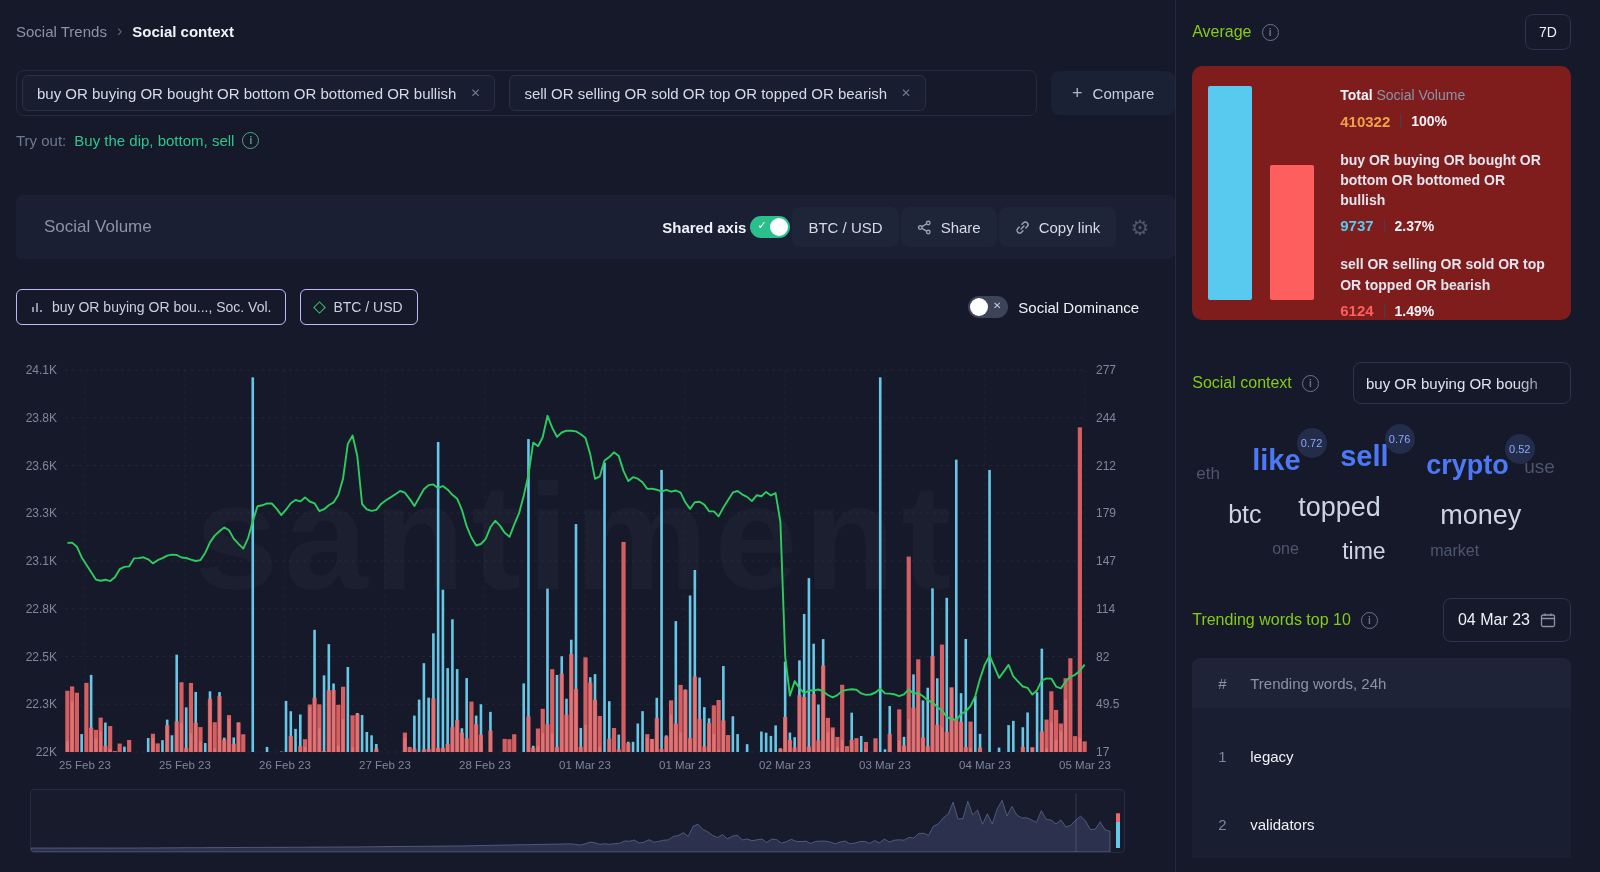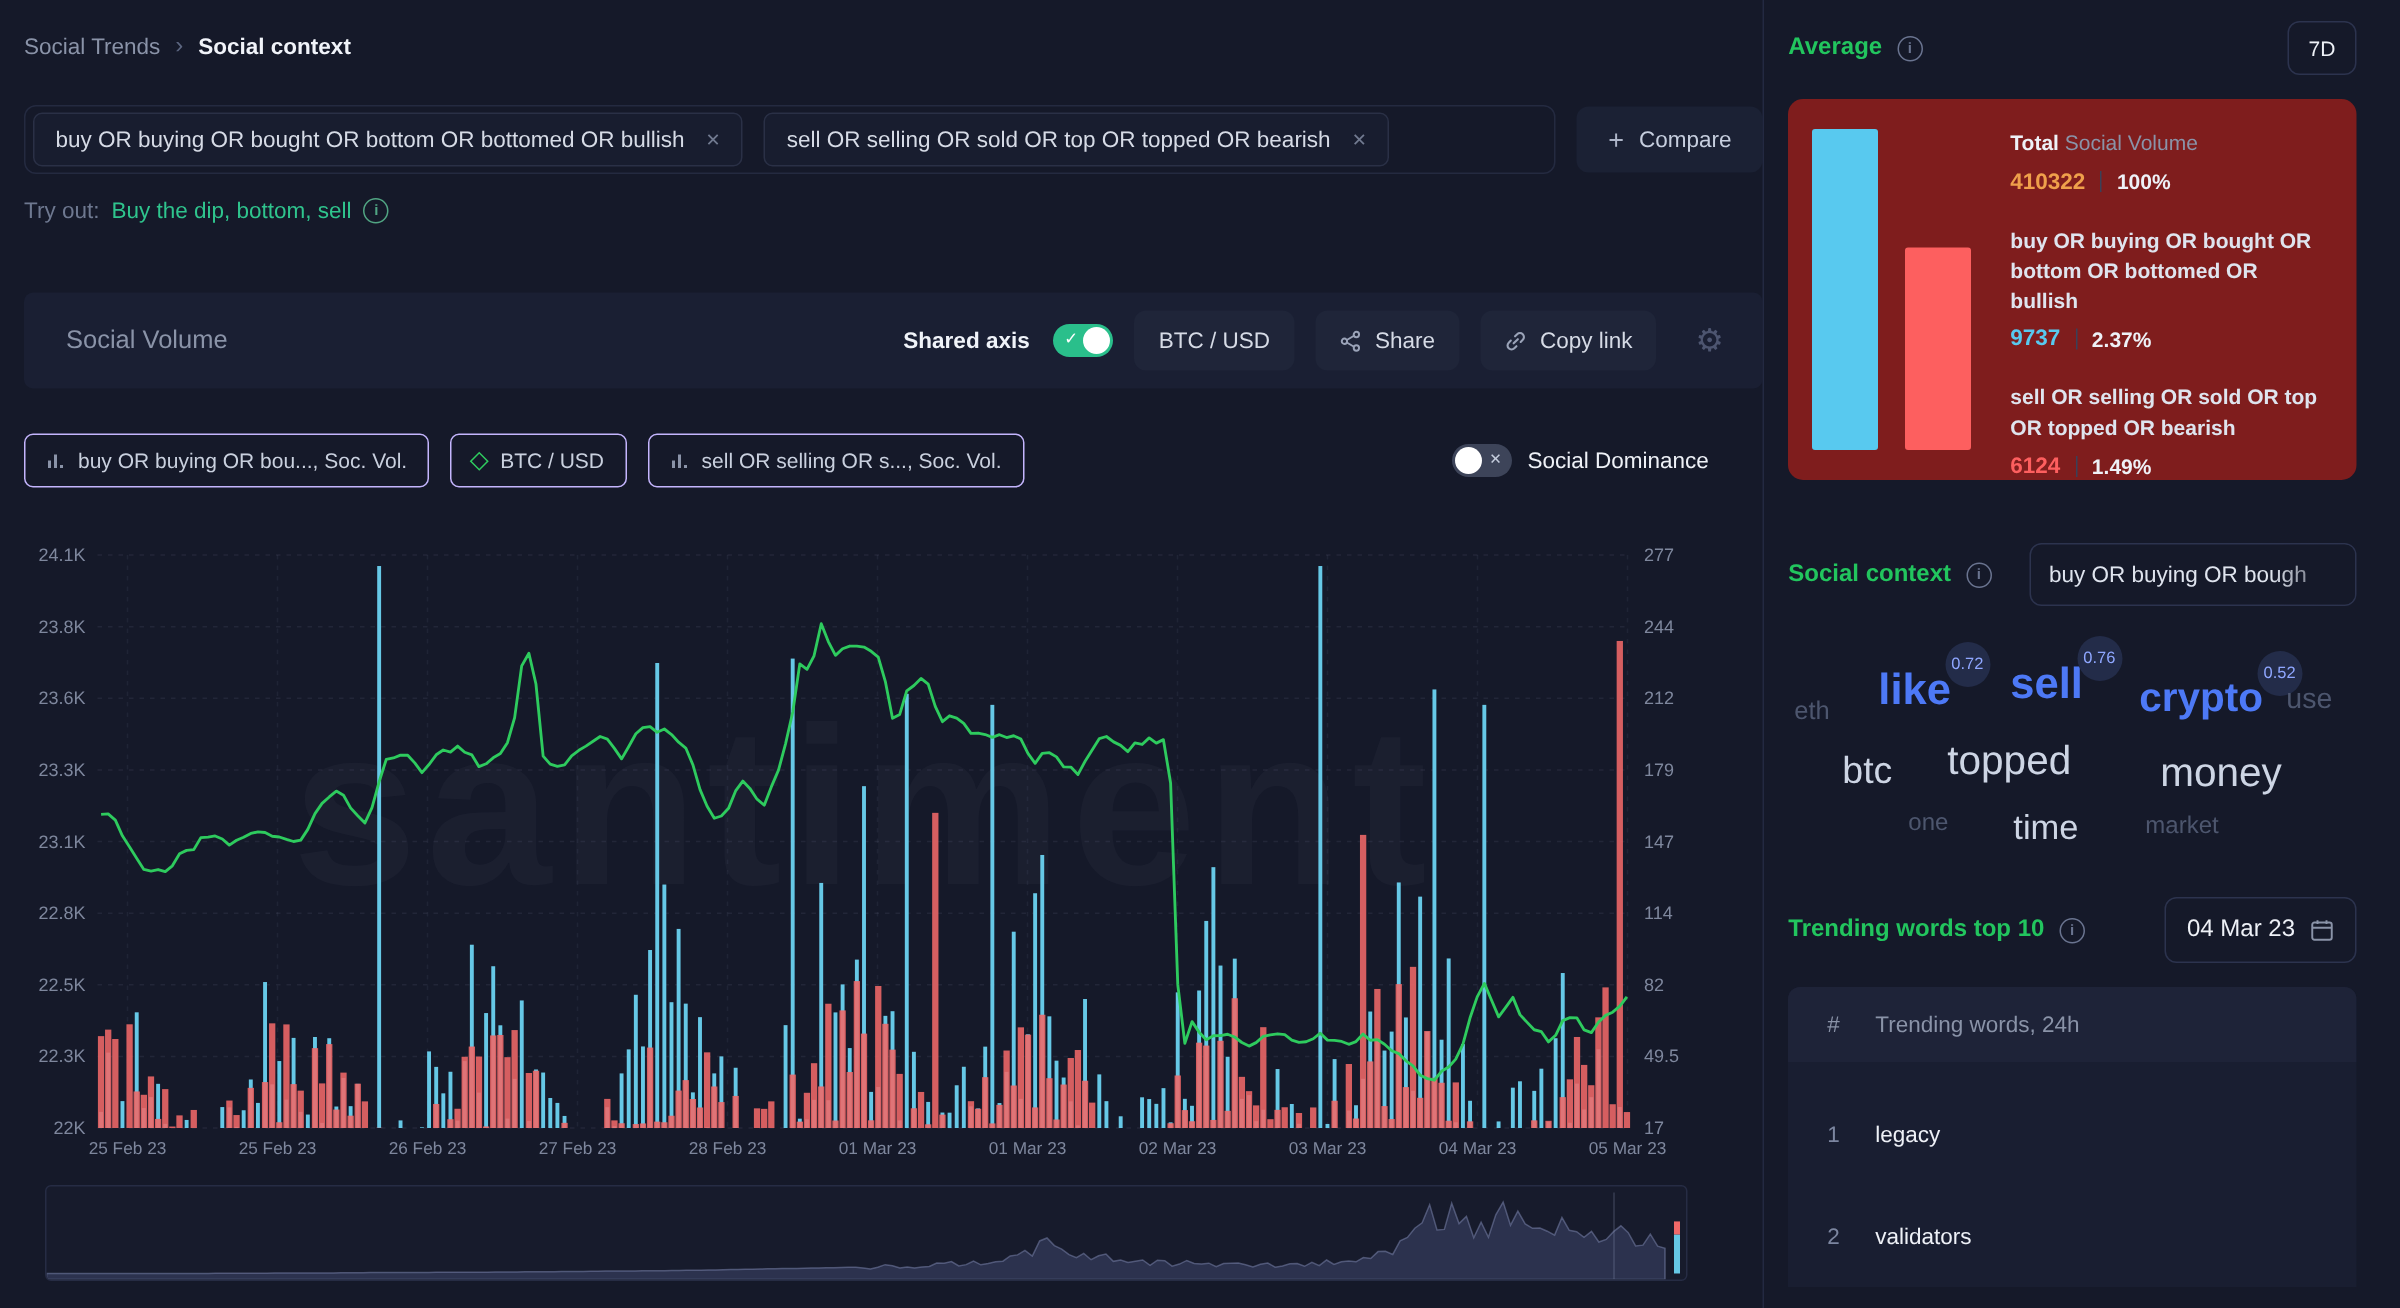--- a/index.html
+++ b/index.html
@@ -31,21 +31,21 @@
   .tryout-row { margin-top:16px; display:flex; align-items:center; gap:8px; font-size:15px; }
   .tryout-label { color:#6e7890; }
   .tryout-link { color:#2fc48d; cursor:pointer; }
 
   .info-icon { display:inline-flex; align-items:center; justify-content:center; width:17px; height:17px; border:1.4px solid currentColor; border-radius:50%; font-size:10px; font-weight:700; color:#6a7490; }
   .info-green { color:#51a583; }
 
   
   .panel-strip { margin-top:46px; height:64px; background:#1a1f33; border-radius:6px; display:flex; align-items:center; padding:0 26px 0 28px; }
   .panel-title { color:#8a93a8; font-size:17px; }
-  .strip-right { margin-left:auto; display:flex; align-items:center; gap:14px; }
+  .strip-right { margin-left:auto; display:flex; align-items:center; gap:2px; }
   .shared-axis-label { color:#f0f3f9; font-size:15px; font-weight:700; margin-right:2px; }
   .toggle-on { position:relative; width:40px; height:22px; border-radius:11px; background:#2abf8b; cursor:pointer; flex:none; }
   .toggle-on .knob { position:absolute; top:2px; right:2px; width:18px; height:18px; border-radius:50%; background:#fff; }
   .toggle-on .check { position:absolute; left:7px; top:3px; color:#fff; font-size:11px; }
   .toolbar-btn { height:40px; background:#1f2539; border-radius:8px; display:flex; align-items:center; gap:9px; padding:0 16px; font-size:15px; color:#d6dbe6; cursor:pointer; white-space:nowrap; }
   .chev-down { width:7px; height:7px; border-right:1.6px solid #7e879d; border-bottom:1.6px solid #7e879d; transform:rotate(45deg) translateY(-2px); }
   .gear { font-size:21px; color:#4d5570; margin-left:12px; cursor:pointer; line-height:1; }
 
   
   .legend-row { margin-top:30px; display:flex; align-items:center; gap:14px; }
@@ -56,21 +56,21 @@
   .toggle-off .knob { position:absolute; top:2px; left:2px; width:18px; height:18px; border-radius:50%; background:#fff; }
   .toggle-off .xmark { position:absolute; right:7px; top:4px; color:#c6cede; font-size:10px; }
   .dominance-label { color:#eef1f7; font-size:15px; }
 
   .chart-wrap { margin-top:24px; position:relative; }
   .brush-wrap { margin-top:6px; margin-left:14px; width:1095px; height:64px; border:1px solid #262c44; border-radius:4px; background:#171b2c; position:relative; overflow:hidden; }
 
   
   .side-head { display:flex; align-items:center; justify-content:space-between; }
   .side-title-wrap { display:flex; align-items:center; gap:10px; }
-  .side-title { font-size:16px; font-weight:700; color:#22c55e; }
+  .side-title { font-size:16px; font-weight:400; color:#84cc16; }
   .range-btn { min-width:46px; height:36px; border:1px solid #2c334e; border-radius:8px; display:flex; align-items:center; justify-content:center; font-size:14px; color:#eef1f7; cursor:pointer; }
 
   .avg-card { margin-top:16px; height:254px; background:#7f1d1d; border-radius:10px; padding:20px 18px 20px 14px; display:flex; }
   .avg-bars { display:flex; align-items:flex-end; gap:18px; height:100%; padding-left:2px; }
   .avg-bar { width:44px; border-radius:2px; }
   .avg-stats { margin-left:26px; font-size:14px; display:flex; flex-direction:column; }
   .stat-label { color:#8a93a8; line-height:1.4; }
   .stat-label b { color:#eef1f7; }
   .stat-query { color:#dfe4ee; font-weight:700; line-height:1.45; margin-top:20px; }
   .stat-valrow { display:flex; align-items:center; gap:10px; margin-top:7px; }
@@ -174,28 +174,20 @@
         <svg width="12" height="12" viewBox="0 0 12 12" fill="#8a93a8">
           <rect x="1" y="6" width="2" height="5"></rect>
             <rect x="5" y="2" width="2" height="9"></rect>
             <rect x="9" y="9" width="2" height="2"></rect>
         </svg>
         <span>buy OR buying OR bou..., Soc. Vol.</span>
       </div>
       <div class="legend-chip">
         <span class="diamond"></span>
         <span>BTC / USD</span>
-      </div>
-      <div class="legend-chip">
-        <svg width="12" height="12" viewBox="0 0 12 12" fill="#8a93a8">
-          <rect x="1" y="6" width="2" height="5"></rect>
-            <rect x="5" y="2" width="2" height="9"></rect>
-            <rect x="9" y="9" width="2" height="2"></rect>
-        </svg>
-        <span>sell OR selling OR s..., Soc. Vol.</span>
       </div>
       <div class="dominance-wrap">
         <div class="toggle-off">
           <div class="knob"></div>
           <span class="xmark">✕</span>
         </div>
         <span class="dominance-label">Social Dominance</span>
       </div>
     </div>
 

